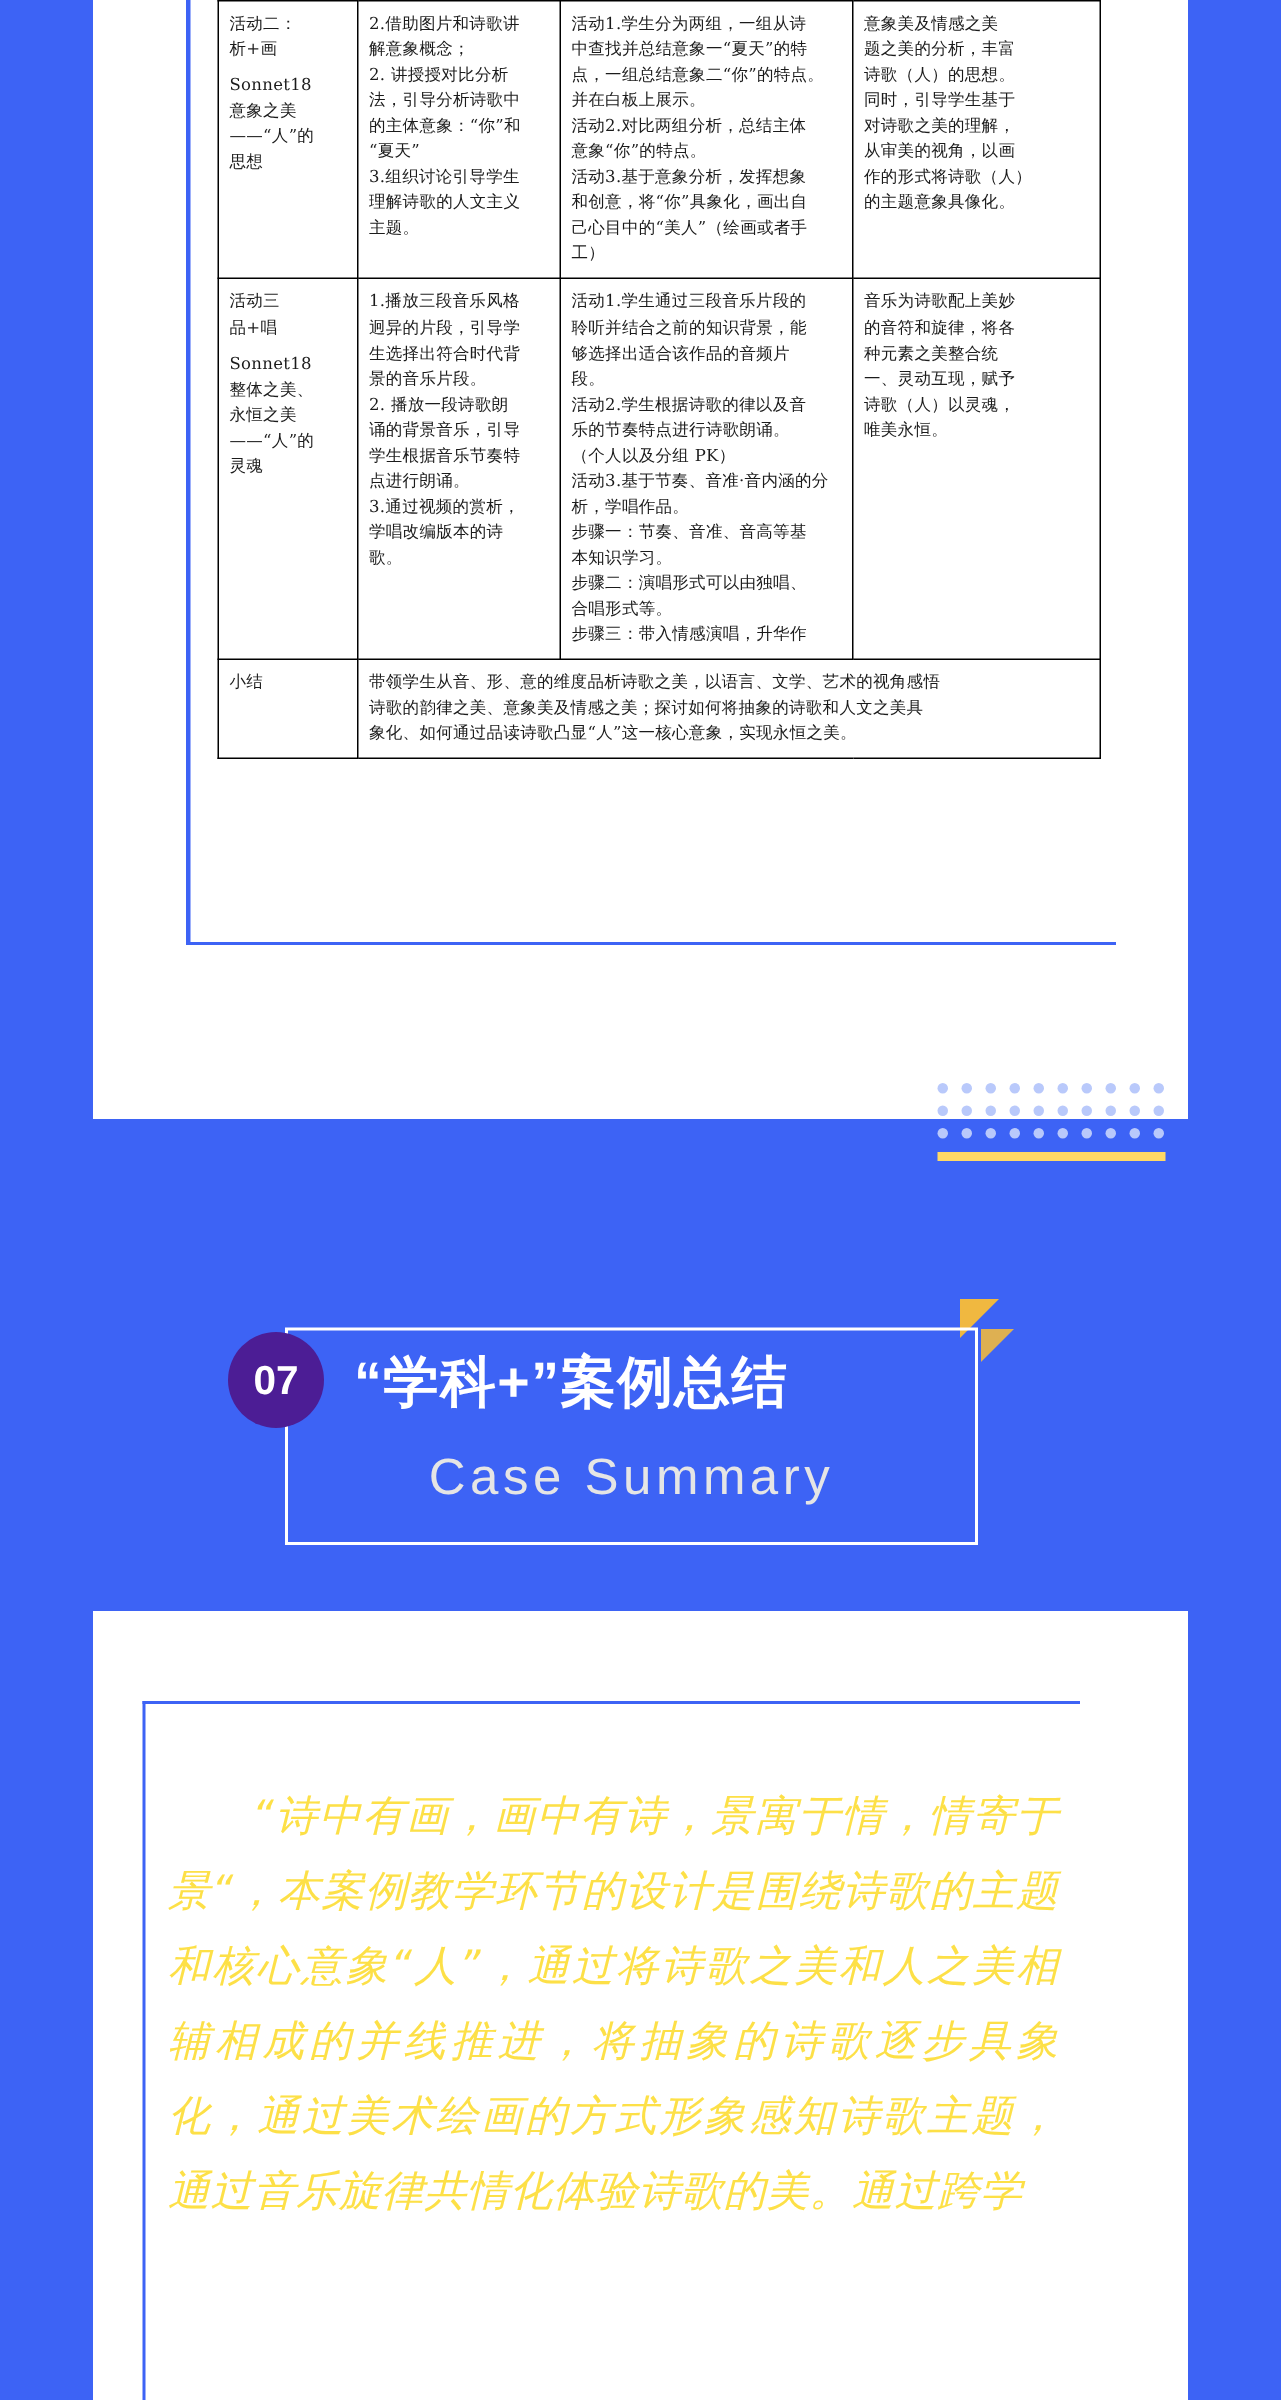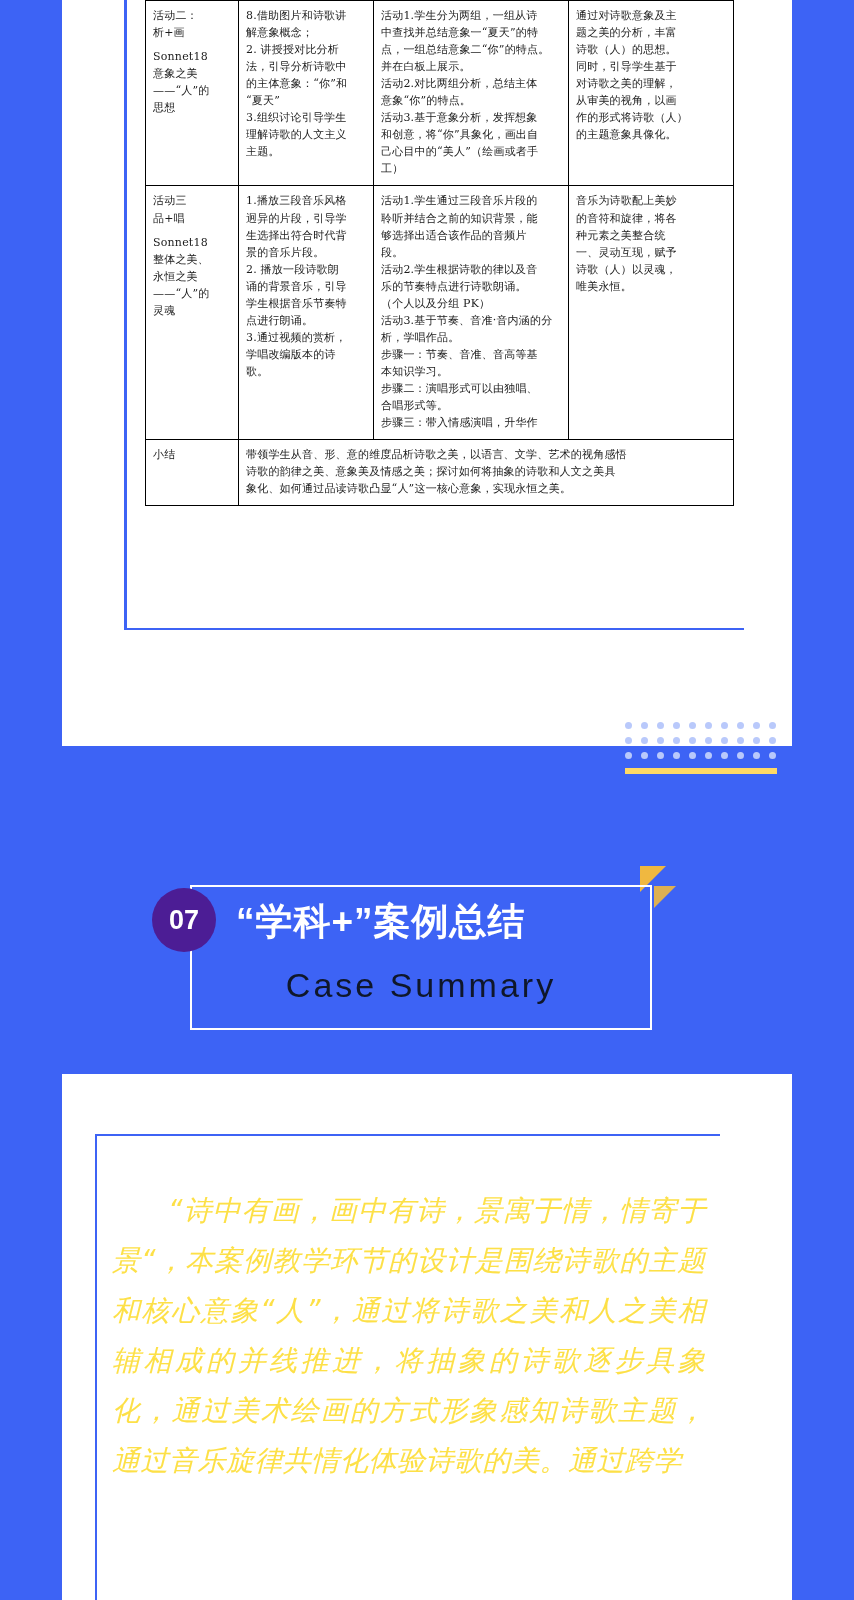--- a/index.html
+++ b/index.html
@@ -148,21 +148,21 @@
     font-family: "Liberation Sans", sans-serif;
     white-space: nowrap;
   }
   .section-title-en {
     position: absolute;
     left: 190px;
     top: 966px;
     width: 462px;
     text-align: center;
     font-size: 34px;
-    color: #0f172a;
+    color: #e5e5e5;
     letter-spacing: 3px;
     font-family: "Liberation Sans", sans-serif;
   }
   .tri-a {
     position: absolute;
     left: 640px;
     top: 866px;
     width: 0; height: 0;
     border-left: 26px solid #f0b840;
     border-bottom: 26px solid transparent;
@@ -229,21 +229,21 @@
           <td class="c1">
             <span class="cellline">活动二：</span>
             <span class="cellline">析+画</span>
             <div class="gap"></div>
             <span class="cellline">Sonnet18</span>
             <span class="cellline">意象之美</span>
             <span class="cellline">——“人”的</span>
             <span class="cellline">思想</span>
           </td>
           <td class="c2">
-            <span class="cellline">8.借助图片和诗歌讲</span>
+            <span class="cellline">2.借助图片和诗歌讲</span>
             <span class="cellline">解意象概念；</span>
             <span class="cellline">2. 讲授授对比分析</span>
             <span class="cellline">法，引导分析诗歌中</span>
             <span class="cellline">的主体意象：“你”和</span>
             <span class="cellline">“夏天”</span>
             <span class="cellline">3.组织讨论引导学生</span>
             <span class="cellline">理解诗歌的人文主义</span>
             <span class="cellline">主题。</span>
           </td>
           <td class="c3">
@@ -252,21 +252,21 @@
             <span class="cellline">点，一组总结意象二“你”的特点。</span>
             <span class="cellline">并在白板上展示。</span>
             <span class="cellline">活动2.对比两组分析，总结主体</span>
             <span class="cellline">意象“你”的特点。</span>
             <span class="cellline">活动3.基于意象分析，发挥想象</span>
             <span class="cellline">和创意，将“你”具象化，画出自</span>
             <span class="cellline">己心目中的“美人”（绘画或者手</span>
             <span class="cellline">工）</span>
           </td>
           <td class="c4">
-            <span class="cellline">通过对诗歌意象及主</span>
+            <span class="cellline">意象美及情感之美</span>
             <span class="cellline">题之美的分析，丰富</span>
             <span class="cellline">诗歌（人）的思想。</span>
             <span class="cellline">同时，引导学生基于</span>
             <span class="cellline">对诗歌之美的理解，</span>
             <span class="cellline">从审美的视角，以画</span>
             <span class="cellline">作的形式将诗歌（人）</span>
             <span class="cellline">的主题意象具像化。</span>
           </td>
         </tr>
 

